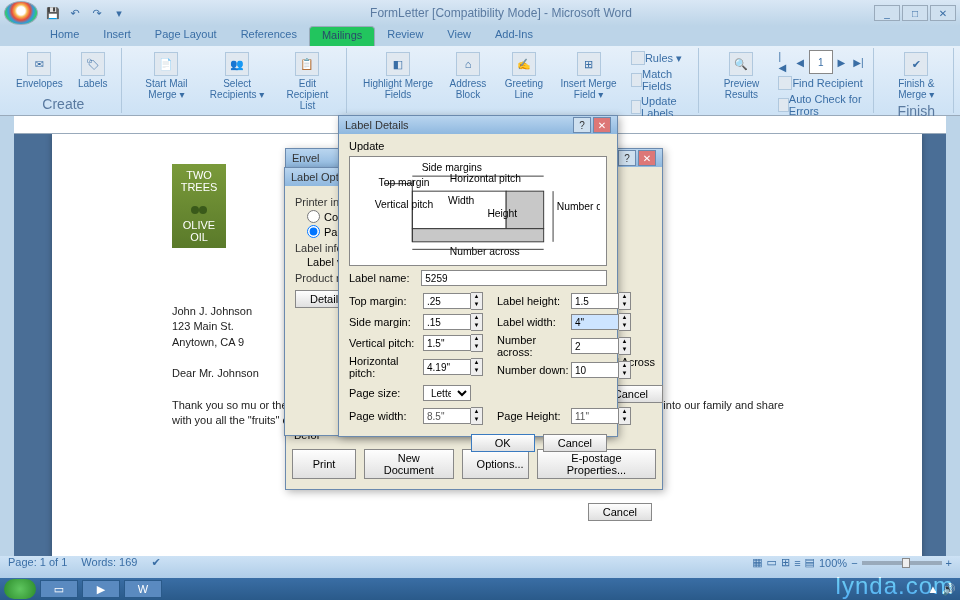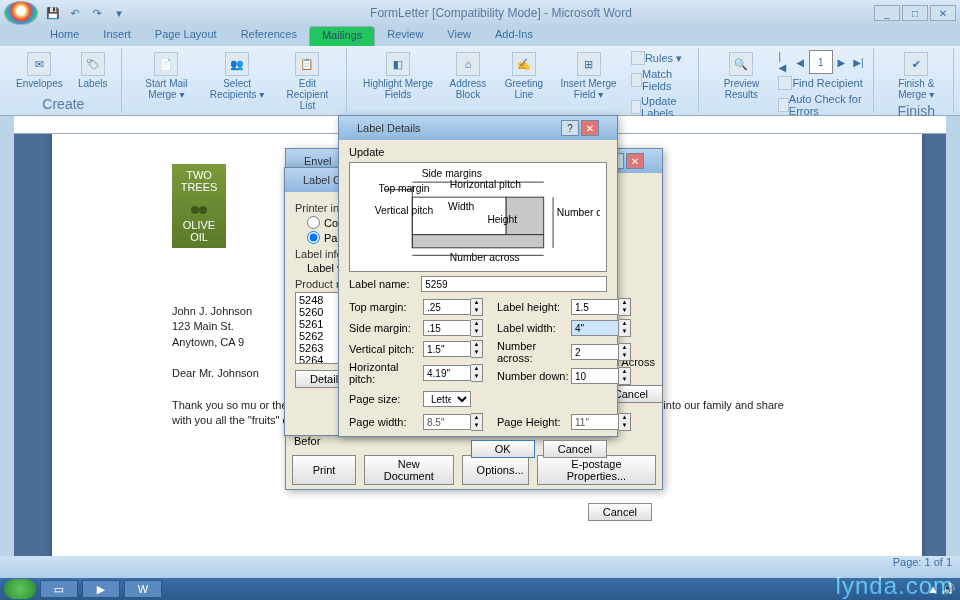--- a/index.html
+++ b/index.html
@@ -37,21 +37,21 @@
 
 .doc-area { position:absolute; top:134px; left:14px; right:14px; bottom:44px; background:#4a6e96; overflow:hidden;}
 .page { position:absolute; left:38px; top:0; width:870px; height:900px; background:#fff; box-shadow:0 0 6px rgba(0,0,0,.3); padding:30px 120px;}
 .logo { width:54px; height:84px; background:linear-gradient(#7a9a3a,#5a7a2a); color:#fff; display:flex;flex-direction:column;align-items:center;justify-content:center; font-size:9px; padding:4px; margin-bottom:56px;}
 .logo svg { margin:3px 0;}
 .body-text { font-family: Georgia, serif; font-size:15px; color:#222; line-height:1.4;}
 .body-text p { margin-bottom:16px;}
 
 
 .dialog { position:absolute; background:#ece9d8; border:1px solid #6b8aae; box-shadow:2px 2px 8px rgba(0,0,0,.3); }
-.dlg-title { height:24px; background:linear-gradient(#b9d5ef,#8fb8df); display:flex; align-items:center; padding:0 18px; color:#333; font-size:11px;}
+.dlg-title { height:18px; background:linear-gradient(#b9d5ef,#8fb8df); display:flex; align-items:center; padding:0 6px; color:#333; font-size:11px;}
 .dlg-title .spacer{flex:1;}
 .dlg-title .help,.dlg-title .close{width:18px;height:16px;border:1px solid #6b8aae;margin-left:2px;display:flex;align-items:center;justify-content:center;font-size:10px;}
 .dlg-title .help{background:#cfe0ef;}
 .dlg-title .close{background:#d77;color:#fff;}
 .dlg-body { padding:6px 10px;}
 .btn { background:linear-gradient(#fefefe,#e0e0e0); border:1px solid #888; padding:2px 14px; min-width:64px; cursor:pointer; font-size:11px;}
 
 
 .envdlg { left:285px; top:148px; width:378px; height:342px; }
 .envdlg .btn-row{display:flex;gap:8px;justify-content:center;padding:6px;}
@@ -70,21 +70,21 @@
 .ldetdlg .field-row label{width:74px;}
 .ldetdlg .field-row .inp{width:48px;height:16px;border:1px solid #888;background:#fff;padding:1px 3px;font-size:10px;}
 .ldetdlg .field-row .spin{width:12px;height:18px;display:flex;flex-direction:column;border:1px solid #888;border-left:none;}
 .ldetdlg .field-row .spin div{flex:1;font-size:6px;text-align:center;background:#eee;}
 .ldetdlg .cols{display:flex;gap:14px;}
 .ldetdlg select.inp{width:190px;}
 .ldetdlg .btn-row{display:flex;gap:8px;justify-content:flex-end;padding:6px 0 2px;}
 .fill-across{position:absolute;right:-46px;top:188px;font-size:11px;}
 
 
-.statusbar { position:absolute; left:0; right:0; bottom:22px; height:22px; background:linear-gradient(#cde2f5,#b0cde8); display:flex; align-items:flex-end; padding:0 8px; color:#3a6ea5; gap:14px;flex-direction:column; }
+.statusbar { position:absolute; left:0; right:0; bottom:22px; height:22px; background:linear-gradient(#cde2f5,#b0cde8); display:flex; align-items:flex-start; padding:0 8px; color:#3a6ea5; gap:14px; }
 .statusbar .right { margin-left:auto; display:flex; align-items:center; gap:4px;}
 .zoom-slider{width:80px;height:4px;background:#9ab;position:relative;}
 .zoom-slider .thumb{position:absolute;left:40px;top:-3px;width:8px;height:10px;background:#eee;border:1px solid #888;}
 
 
 .taskbar { position:absolute; left:0; right:0; bottom:0; height:22px; background:linear-gradient(#3a6ea5,#2a5a8a); display:flex; align-items:center; padding:0 4px; gap:4px;}
 .start{width:32px;height:20px;background:radial-gradient(circle,#5fc65f,#2a8a2a);border-radius:10px;}
 .task-btn{width:38px;height:18px;background:#5a8ac0;border:1px solid #2a5a8a;display:flex;align-items:center;justify-content:center;color:#fff;}
 .watermark{position:absolute;right:6px;bottom:0;color:#fff;font-size:24px;font-weight:300;letter-spacing:1px;mix-blend-mode:overlay;opacity:.9;}
 .tray{margin-left:auto;display:flex;gap:4px;color:#fff;font-size:10px;align-items:center;}
@@ -294,28 +294,20 @@
         <input type="radio" style="">
         <span>Continu</span>
       </div>
     <div class="radio">
         <input type="radio" checked="" style="">
         <span>Page pri</span>
       </div>
     <div class="section-lbl">Label informa</div>
     <div style="margin-left:12px;">Label vend</div>
     <div class="section-lbl">Product num</div>
-    <div class="listbox">
-      <div>5248</div>
-        <div>5260</div>
-      <div>5261</div>
-        <div>5262</div>
-      <div>5263</div>
-        <div>5264</div>
-    </div>
     <div style="margin-top:6px;"><button class="btn">Details...</button></div>
   </div>
   <span class="fill-across">ill Across</span>
   <div style="position:absolute;right:-54px;bottom:32px;"><button class="btn">Cancel</button></div>
 </div>
 
 <div class="dialog ldetdlg">
   <div class="dlg-title">
       <span>Label Details</span>
       <span class="spacer"></span>

